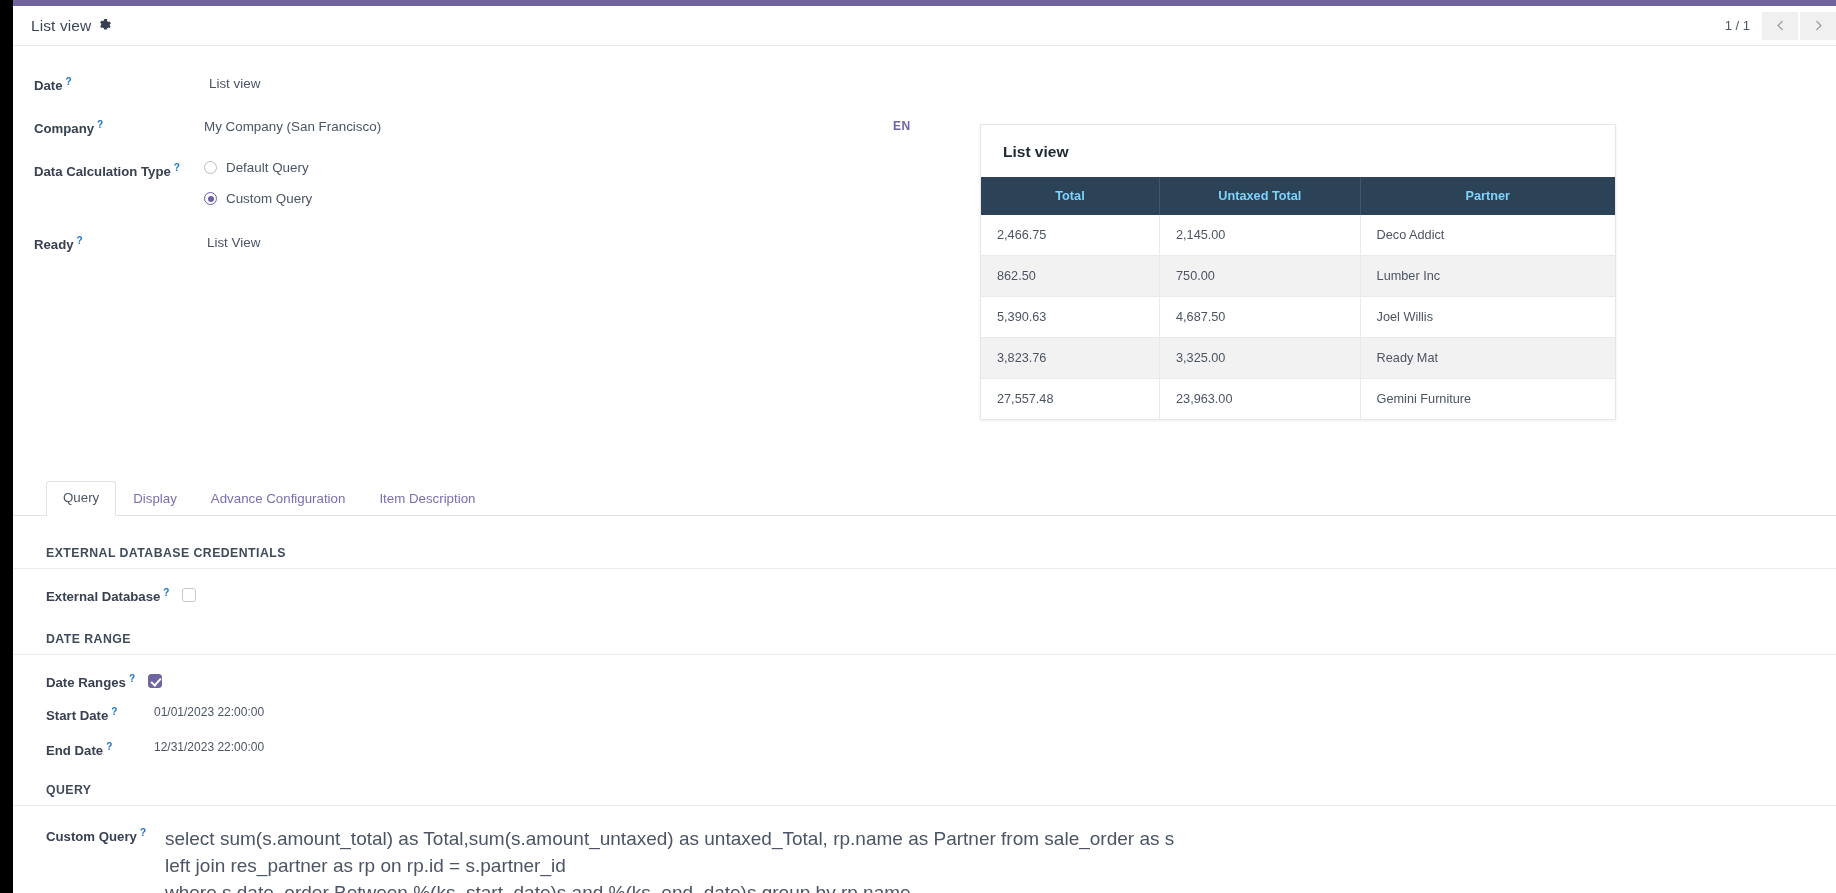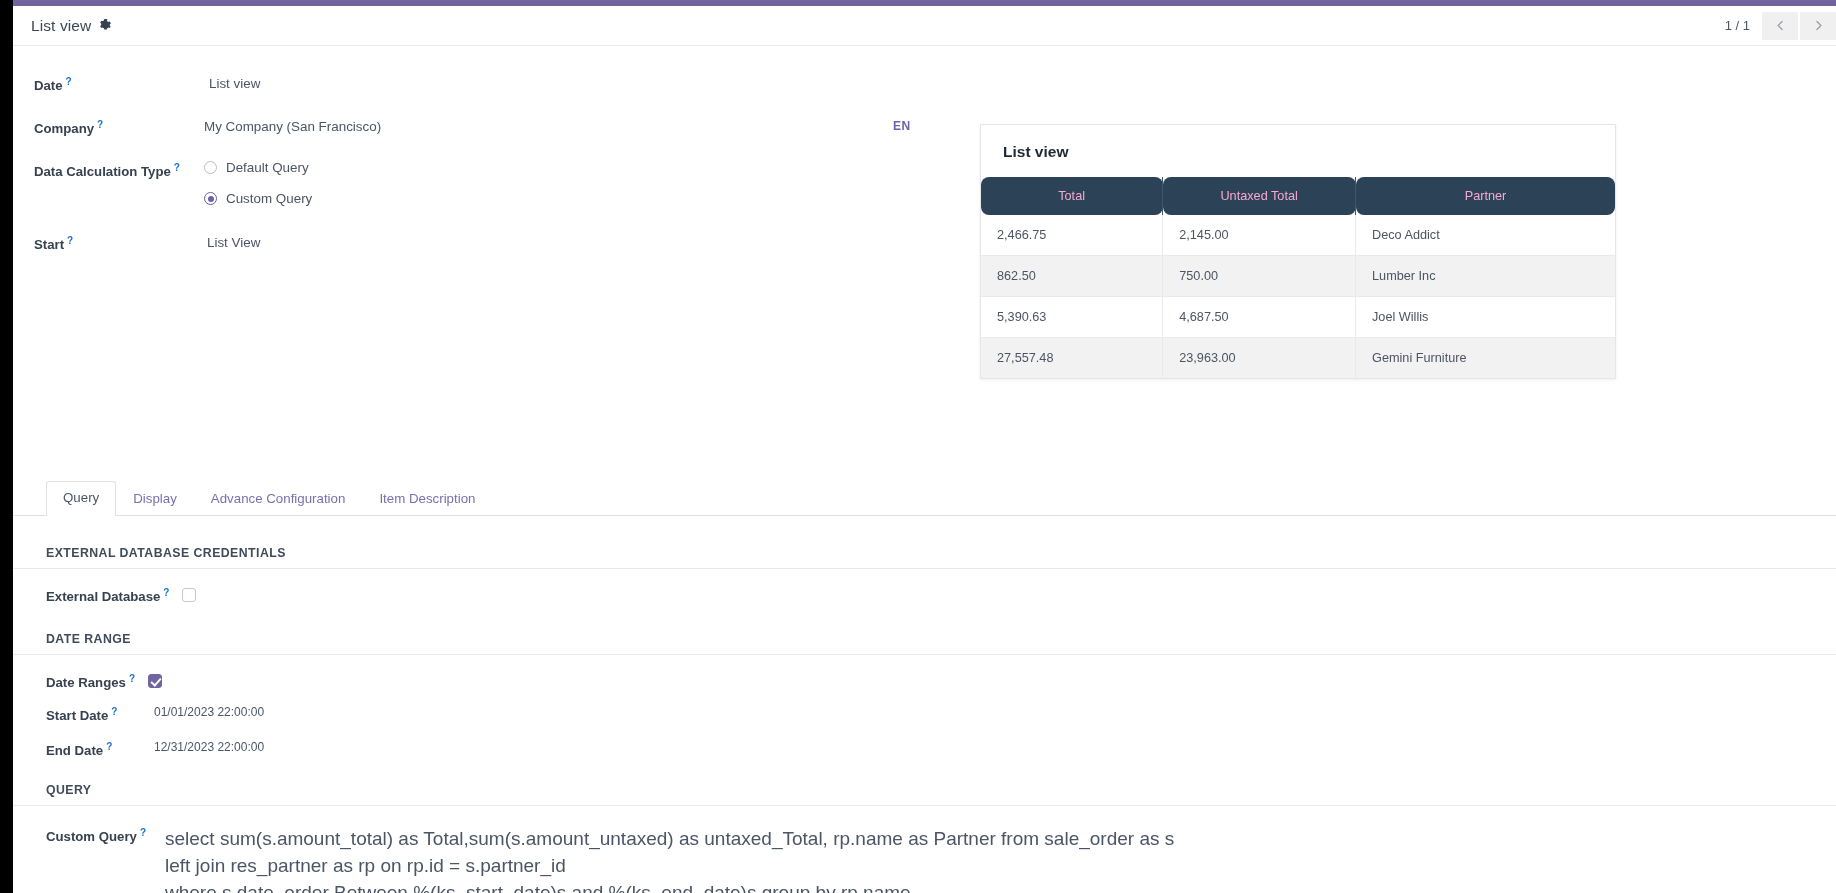--- a/index.html
+++ b/index.html
@@ -94,24 +94,23 @@
     position:absolute; left:967px; top:77px; width:636px;
     background:#ffffff; border:1px solid #e4e6ea;
     box-shadow:0 1px 3px rgba(0,0,0,.07);
   }
   .preview-title {
     font-size:15.5px; font-weight:700; color:#1f2933;
     padding:18px 22px 16px 22px;
   }
   table.preview-table { width:100%; border-collapse:collapse; }
   table.preview-table th {
-    background:#2c4257; color:#f9a8d4; font-weight:400;
+    background:#2c4257; color:#7dd3fc; font-weight:700;
     font-size:12.7px; text-align:center; padding:12px 8px;
     border-right:1px solid #41566b;
-    border-radius:8px;
   }
   table.preview-table th:last-child { border-right:none; }
   table.preview-table td {
     font-size:12.7px; color:#4c5462; padding:13px 16px;
     border-right:1px solid #e9eaec; border-bottom:1px solid #e9eaec;
     text-align:left; white-space:nowrap;
   }
   table.preview-table td:last-child { border-right:none; }
   table.preview-table tr:nth-child(even) td { background:#f2f2f3; }
   table.preview-table tr:last-child td { border-bottom:none; }
@@ -232,21 +231,21 @@
           </label>
           <label class="radio-item">
             <span class="radio-dot checked"></span>
             <span class="radio-label">Custom Query</span>
           </label>
         </div>
       </div>
 
       <div class="field-row">
         <div class="field-label">
-          <span>Start</span><span class="q">?</span>
+          <span>Ready</span><span class="q">?</span>
         </div>
         <div class="field-value" style="margin-left:3px">List View</div>
       </div>
 
       <div class="lang-badge">EN</div>
 
       <div class="preview-card">
         <div class="preview-title">List view</div>
         <table class="preview-table">
           <thead>
@@ -264,20 +263,25 @@
             </tr>
             <tr>
               <td>862.50</td>
               <td>750.00</td>
               <td>Lumber Inc</td>
             </tr>
             <tr>
               <td>5,390.63</td>
               <td>4,687.50</td>
               <td>Joel Willis</td>
+            </tr>
+            <tr>
+              <td>3,823.76</td>
+              <td>3,325.00</td>
+              <td>Ready Mat</td>
             </tr>
             <tr>
               <td>27,557.48</td>
               <td>23,963.00</td>
               <td>Gemini Furniture</td>
             </tr>
           </tbody>
         </table>
       </div>
     </div>

